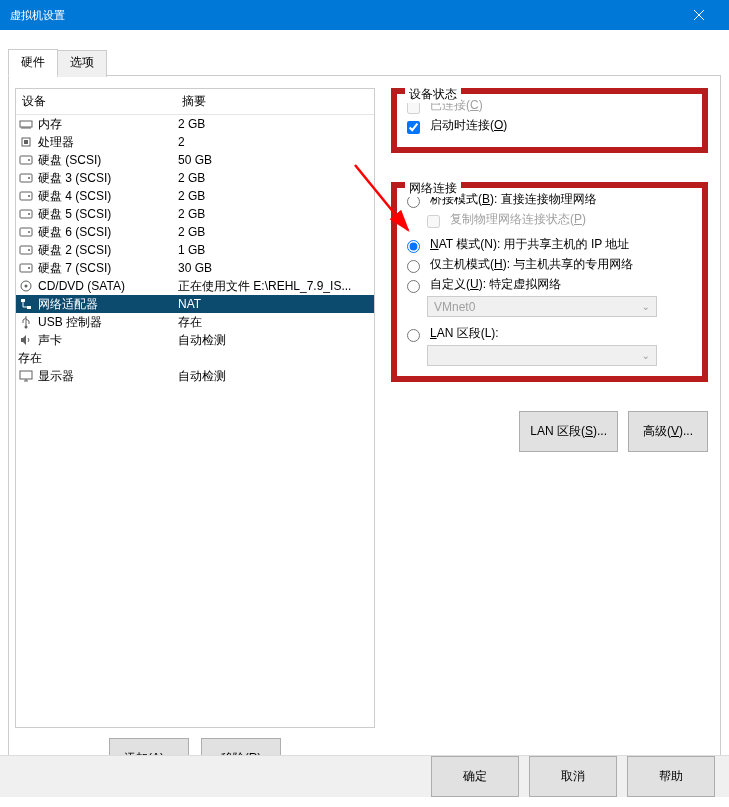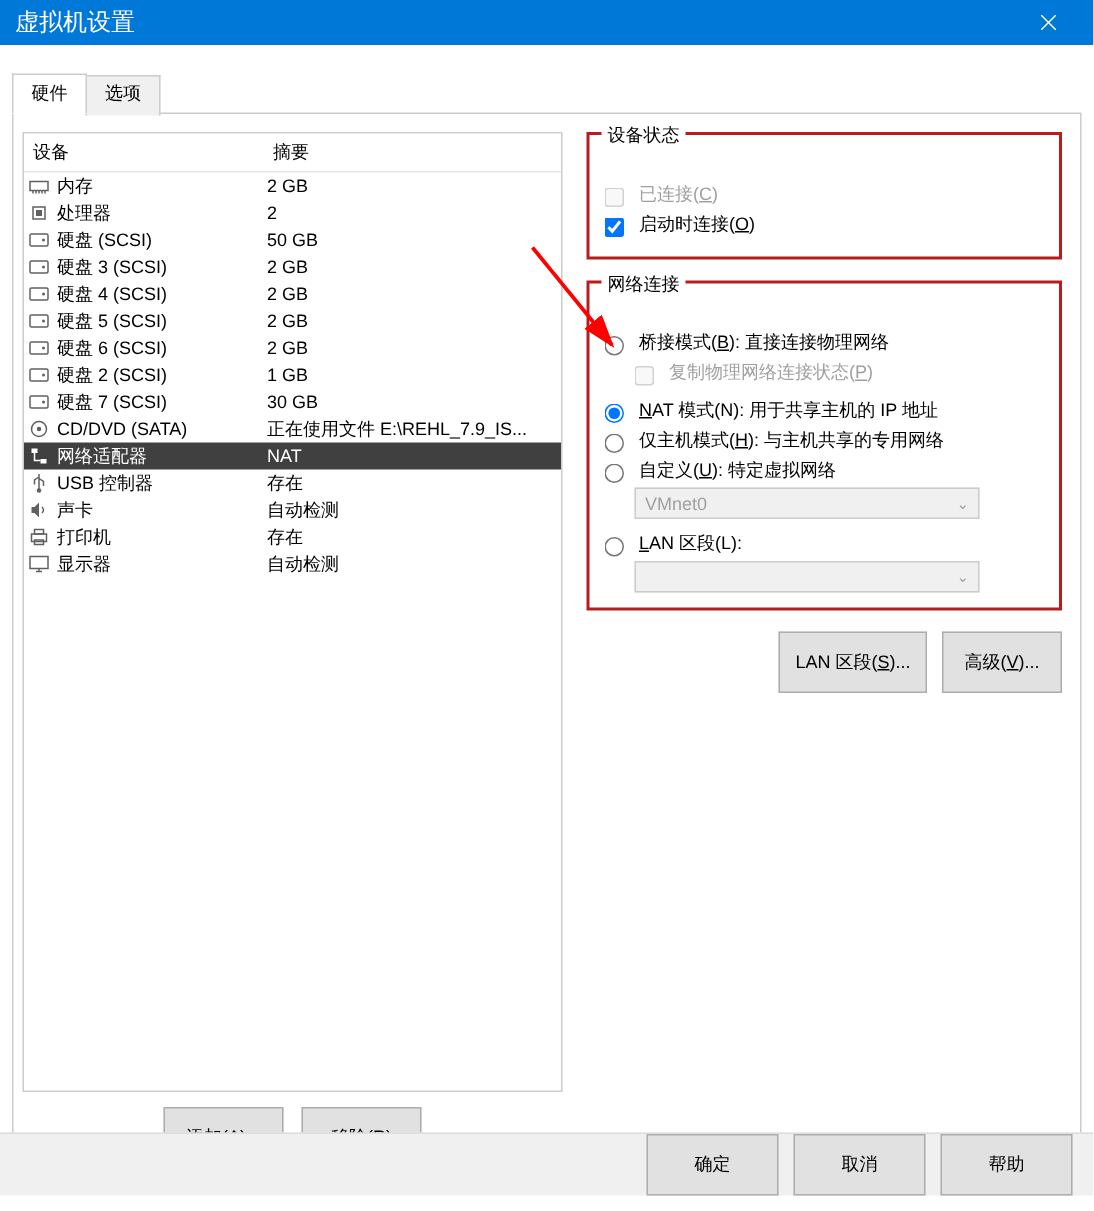--- a/index.html
+++ b/index.html
@@ -1,49 +1,49 @@
 <!DOCTYPE html>
 <html><head>
 <meta charset="utf-8">
 <style>
 * { box-sizing: border-box; margin: 0; padding: 0; font-family: "Microsoft YaHei", "Segoe UI", sans-serif; font-size: 12px; }
 body { background: #fff; width: 729px; height: 807px; position: relative; overflow: hidden; }
 
 .titlebar { background: #0078d7; color: #fff; height: 30px; display: flex; align-items: center; padding: 0 10px; justify-content: space-between; }
-.titlebar-title { font-size: 16px; }
+.titlebar-title { font-size: 11px; }
 .titlebar-close { width: 40px; height: 30px; display: flex; align-items: center; justify-content: center; cursor: pointer; }
 .titlebar-close svg { width: 10px; height: 10px; }
 
 .content { padding: 8px; }
 
 .tabs { display: flex; border-bottom: 1px solid #ccc; margin-bottom: 0; }
 .tab { padding: 4px 12px; border: 1px solid #ccc; border-bottom: none; background: #fff; margin-right: -1px; cursor: pointer; position: relative; top: 1px; margin-top: 10px; }
 .tab.active { background: #fff; border-bottom: 1px solid #fff; z-index: 1; }
 .tab.inactive { background: #f0f0f0; top: 2px; padding-top: 3px; padding-bottom: 3px; }
 
 .body-row { display: flex; gap: 10px; padding: 12px 6px 6px 6px; border: 1px solid #ccc; border-top: none; height: 710px; }
 
 .left-panel { width: 360px; display: flex; flex-direction: column; }
 .device-list { border: 1px solid #ccc; flex: 1; overflow: hidden; }
 .device-header { display: flex; border-bottom: 1px solid #e5e5e5; background: #fff; }
 .device-header > div { padding: 4px 6px; font-weight: normal; }
 .col-device { width: 160px; }
 .col-summary { flex: 1; }
 .device-row { display: flex; align-items: center; height: 18px; padding: 0 2px; cursor: pointer; }
-.device-row.selected { background: #404040; color: #fff; }
+.device-row.selected { background: #0c4a6e; color: #fff; }
 .device-row .icon { width: 16px; height: 16px; display: inline-flex; align-items: center; justify-content: center; margin-right: 4px; }
 .device-row .col-device { display: flex; align-items: center; }
 .device-row .col-summary { overflow: hidden; text-overflow: ellipsis; white-space: nowrap; }
 
 .left-buttons { display: flex; justify-content: center; gap: 12px; margin-top: 10px; }
 .btn { min-width: 80px; height: 41px; border: 1px solid #adadad; background: #e1e1e1; cursor: pointer; padding: 0 10px; }
 .btn:disabled { color: #a0a0a0; cursor: default; }
 
 .right-panel { flex: 1; padding: 0 6px; position: relative; }
-.groupbox { border: 2px solid #b91c1c; margin-bottom: 14px; padding: 28px 10px 10px 10px; position: relative; }
+.groupbox { border: 6px solid #b91c1c; margin-bottom: 29px; padding: 0 10px 10px 10px; position: relative; }
 .groupbox-title { position: absolute; top: -8px; left: 8px; background: #fff; padding: 0 4px; }
 .check-row, .radio-row { display: flex; align-items: flex-end; margin: 3px 0; gap: 8px; }
 .check-row input, .radio-row input { margin-right: 2px; }
 .check-row.disabled, .radio-row.disabled { color: #a0a0a0; }
 .indent { margin-left: 20px; }
 .select { width: 230px; height: 21px; border: 1px solid #ccc; background: #f0f0f0; padding: 0 6px; display: flex; align-items: center; justify-content: space-between; color: #666; margin-left: 20px; margin-top: 2px; }
 .select.disabled { color: #a0a0a0; background: #f0f0f0; }
 .select .chev { font-size: 10px; }
 .right-buttons { display: flex; justify-content: flex-end; gap: 10px; margin-top: 10px; }
 
@@ -236,30 +236,20 @@
                   <svg width="14" height="14" viewBox="0 0 14 14">
                     <path d="M2 5 L4 5 L7 2 L7 12 L4 9 L2 9 Z" fill="#606060"></path>
                     <path d="M9 5 Q11 7 9 9" fill="none" stroke="#606060"></path>
                   </svg>
                 </span>
                 <span>声卡</span>
               </div>
               <div class="col-summary">自动检测</div>
             </div>
             <div class="device-row">
-              <div class="col-device">
-                <span class="icon">
-                  <svg width="14" height="14" viewBox="0 0 14 14">
-                    <rect x="2" y="5" width="10" height="5" fill="none" stroke="#606060"></rect>
-                    <rect x="4" y="2" width="6" height="3" fill="none" stroke="#606060"></rect>
-                    <rect x="4" y="9" width="6" height="3" fill="none" stroke="#606060"></rect>
-                  </svg>
-                </span>
-                <span>打印机</span>
-              </div>
               <div class="col-summary">存在</div>
             </div>
             <div class="device-row">
               <div class="col-device">
                 <span class="icon">
                   <svg width="14" height="14" viewBox="0 0 14 14">
                     <rect x="1" y="2" width="12" height="8" fill="none" stroke="#606060"></rect>
                     <line x1="5" y1="12" x2="9" y2="12" stroke="#606060"></line>
                     <line x1="7" y1="10" x2="7" y2="12" stroke="#606060"></line>
                   </svg>

